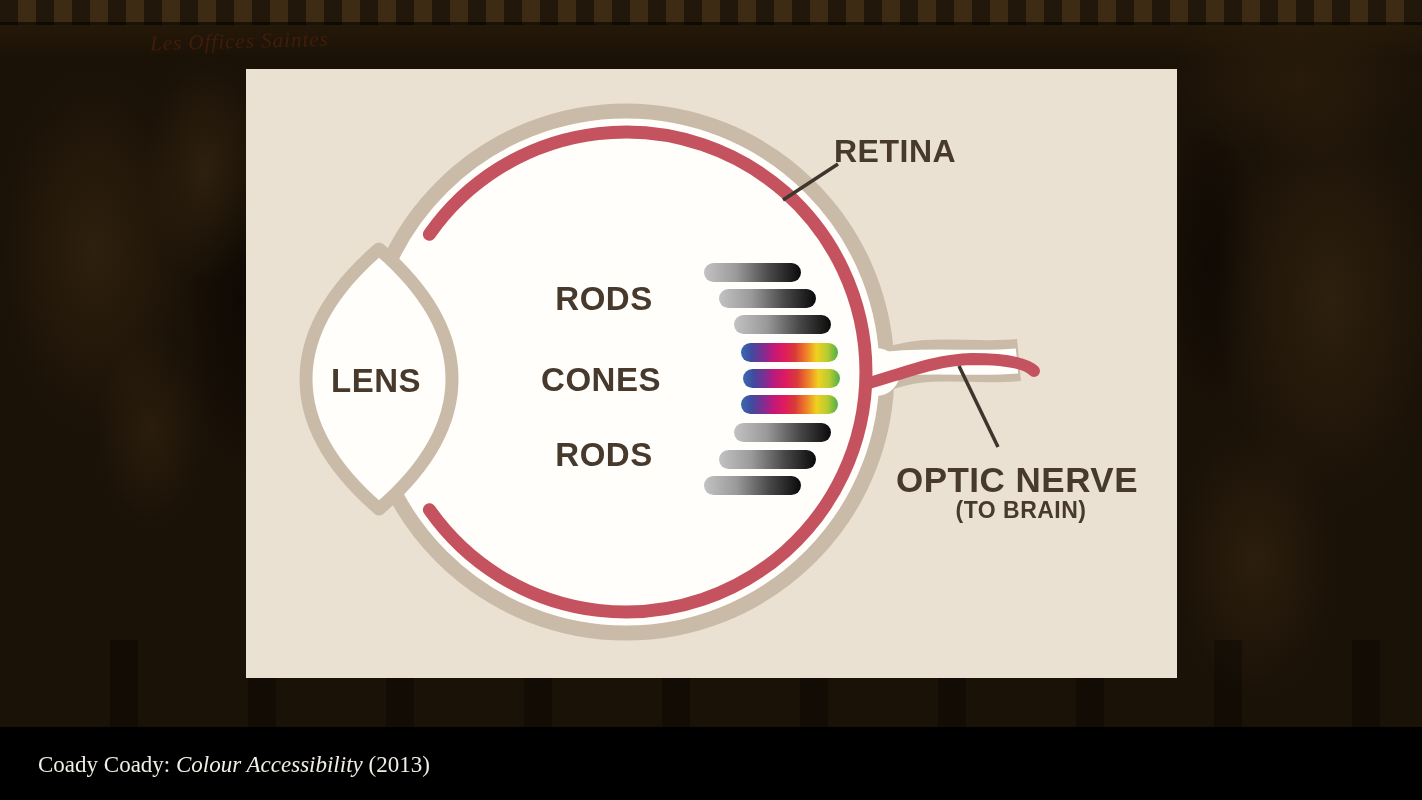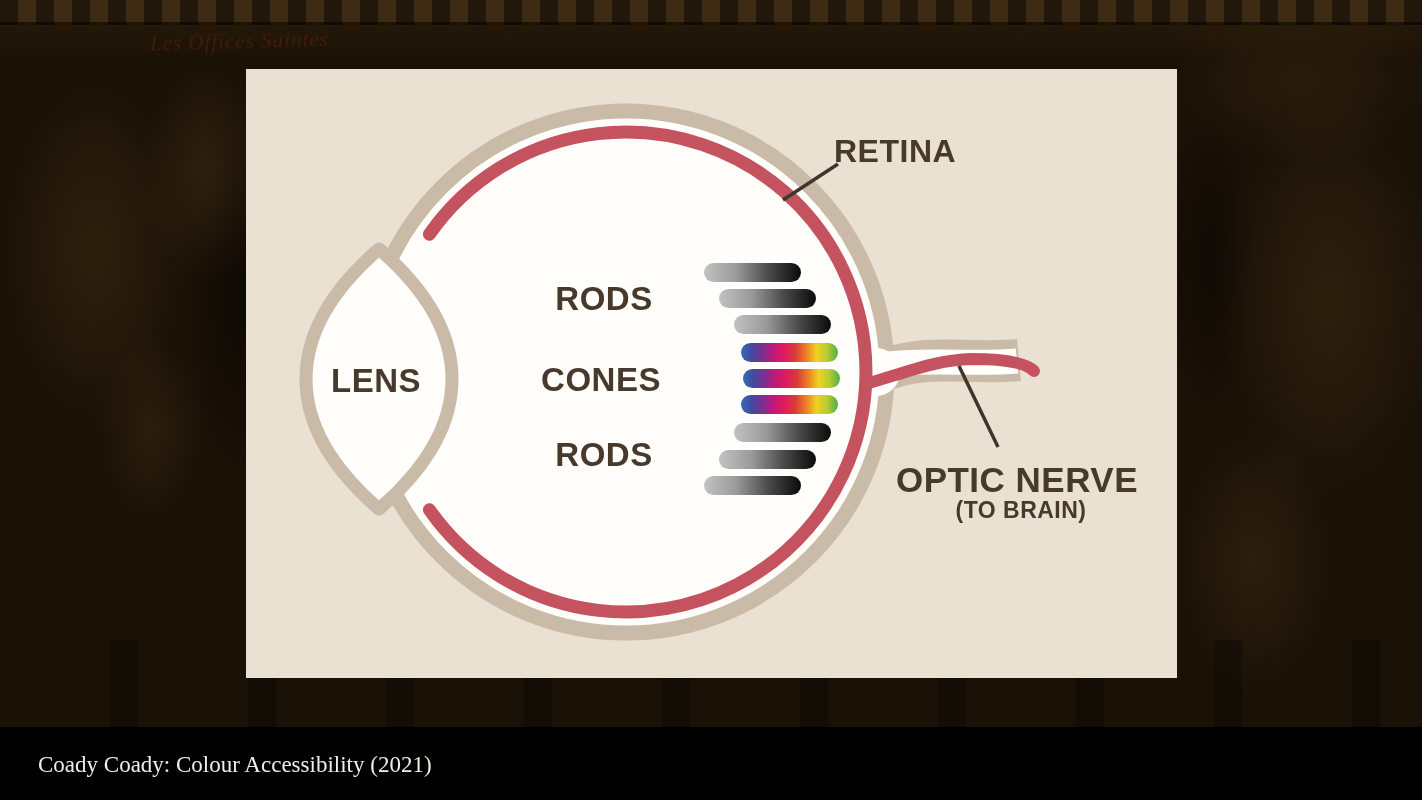--- a/index.html
+++ b/index.html
@@ -33,21 +33,21 @@
   
   .panel{position:absolute;left:246px;top:69px;width:931px;height:609px;}
   .panel svg{display:block;width:100%;height:100%;}
 
   .dlabel{font-family:"Liberation Sans",sans-serif;font-weight:700;letter-spacing:.5px;}
 
   
   .caption{position:absolute;left:38px;top:750px;height:36px;
     font-family:"Liberation Serif",serif;font-size:23px;line-height:30px;
     white-space:nowrap;}
-  .caption .italic{}
+  .caption .italic{font-style:italic;}
 </style>
 </head>
 <body>
 
 <div class="stage" style="background: rgb(0, 0, 0);">
 
   <div class="tapestry" style="background-color: rgb(26, 17, 7);">
     <div class="tapestry-top-border"></div>
     <div class="tapestry-legs"></div>
     <div class="script-text">Les Offices Saintes</div>
@@ -107,16 +107,16 @@
       <text class="dlabel" x="358" y="241" font-size="33" text-anchor="middle" fill="#473a2d">RODS</text>
       <text class="dlabel" x="355" y="322" font-size="33" text-anchor="middle" fill="#473a2d">CONES</text>
       <text class="dlabel" x="358" y="397" font-size="33" text-anchor="middle" fill="#473a2d">RODS</text>
       <text class="dlabel" x="588" y="93" font-size="32" text-anchor="start" fill="#473a2d">RETINA</text>
       <text class="dlabel" x="771" y="423" font-size="35" text-anchor="middle" fill="#473a2d">OPTIC NERVE</text>
       <text class="dlabel" x="775" y="449" font-size="23" text-anchor="middle" fill="#473a2d">(TO BRAIN)</text>
     </svg>
   </div>
 
   <div class="caption" style="color: rgb(240, 237, 229);">
-    <span>Coady Coady: </span><span class="italic">Colour Accessibility</span><span> (2021)</span>
+    <span>Coady Coady: </span><span class="italic">Colour Accessibility</span><span> (2013)</span>
   </div>
 
 </div>
 
 </body></html>

